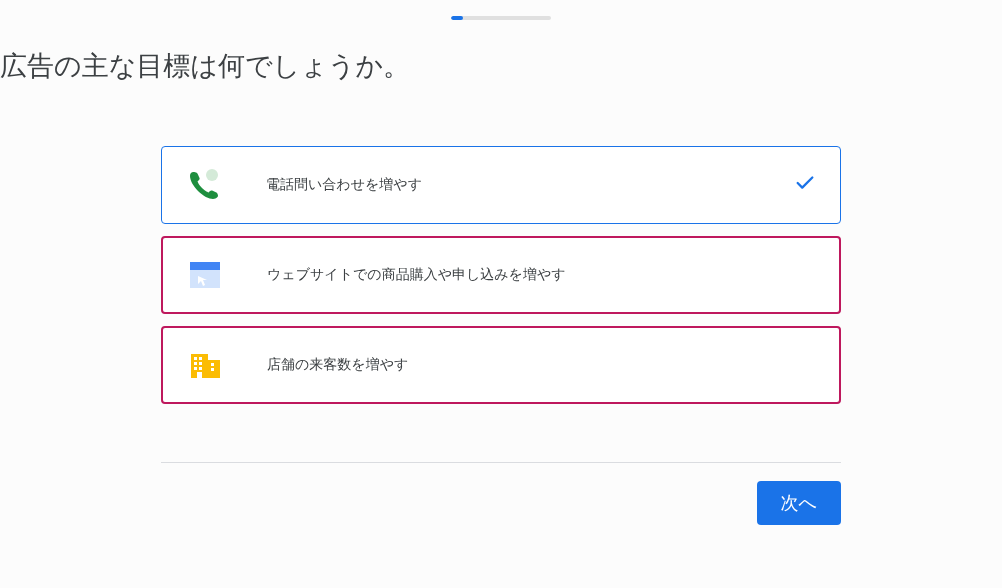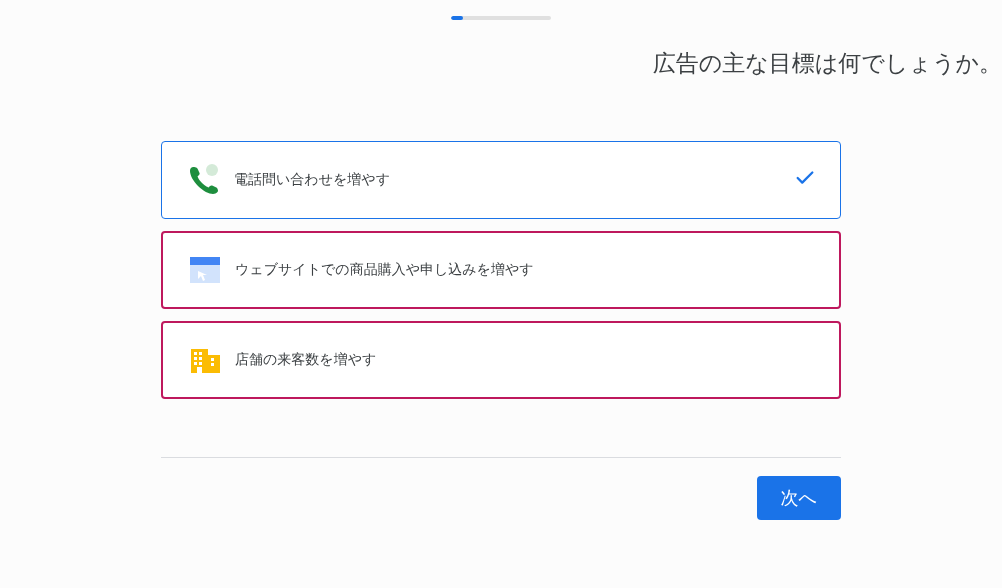--- a/index.html
+++ b/index.html
@@ -22,22 +22,22 @@
       margin: 16px auto 0;
       overflow: hidden;
     }
     .progress-bar-fill {
       height: 100%;
       width: 12%;
       background: #1a73e8;
       border-radius: 2px;
     }
     .page-title {
-      text-align: right;
-      font-size: 23px;
+      text-align: left;
+      font-size: 27px;
       color: #3c4043;
       font-weight: 400;
       margin-top: 28px;
     }
     .options-container {
       width: 680px;
       margin: 62px auto 0;
     }
     .option-card {
       width: 100%;
@@ -57,21 +57,21 @@
     }
     .option-icon {
       width: 36px;
       height: 36px;
       flex-shrink: 0;
       display: flex;
       align-items: center;
       justify-content: center;
     }
     .option-label {
-      margin-left: 12px;
+      margin-left: 44px;
       font-size: 14px;
       color: #3c4043;
     }
     .checkmark {
       position: absolute;
       right: 24px;
       top: 50%;
       transform: translateY(-50%);
       color: #1a73e8;
     }

